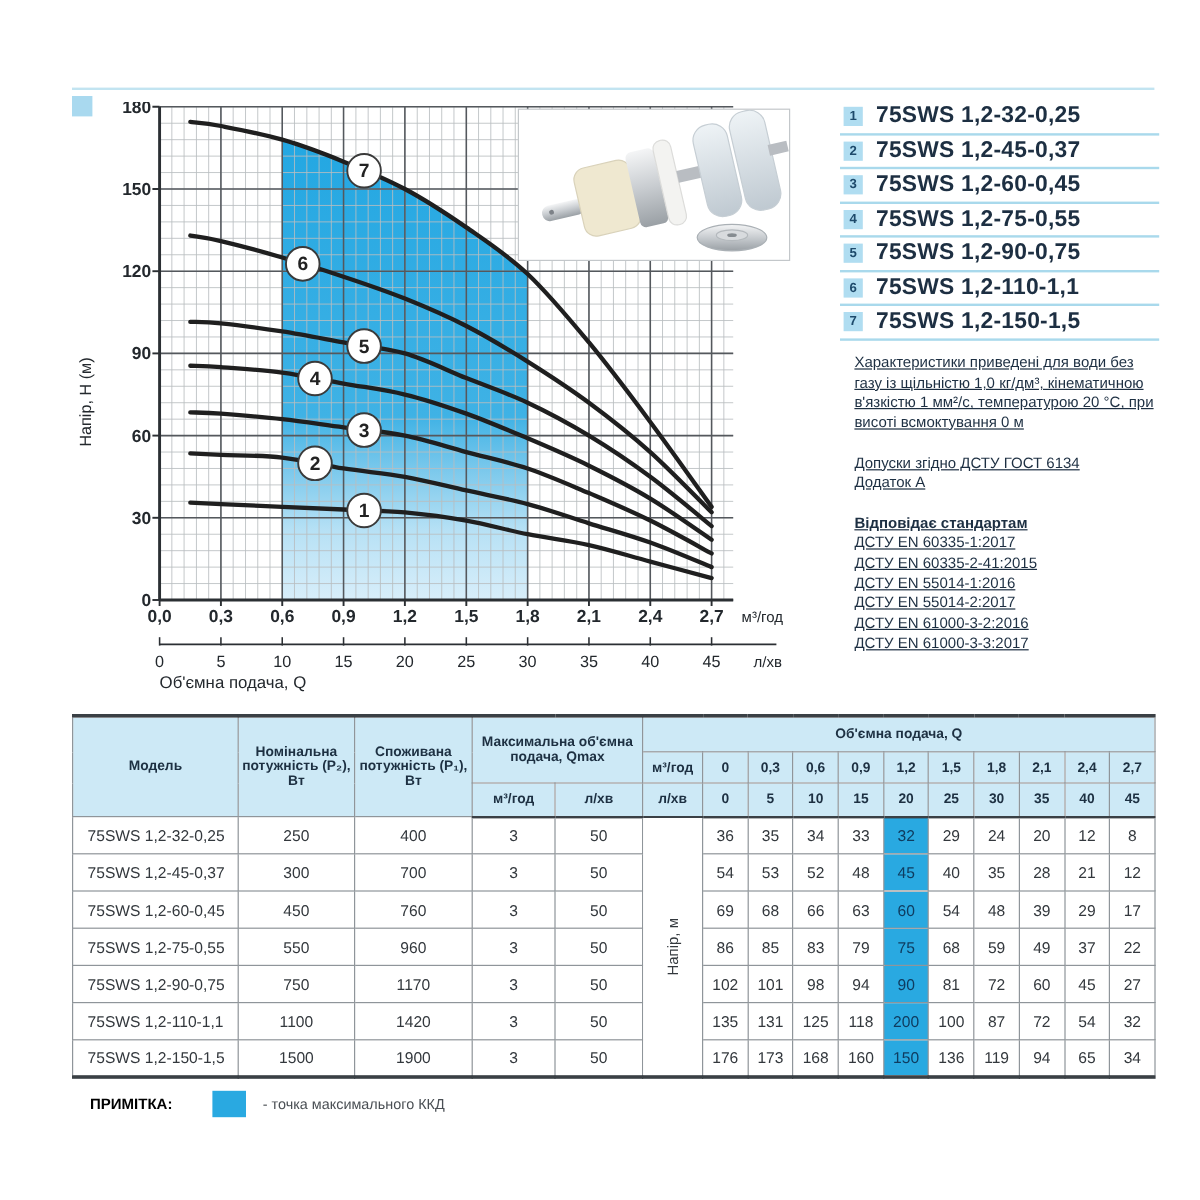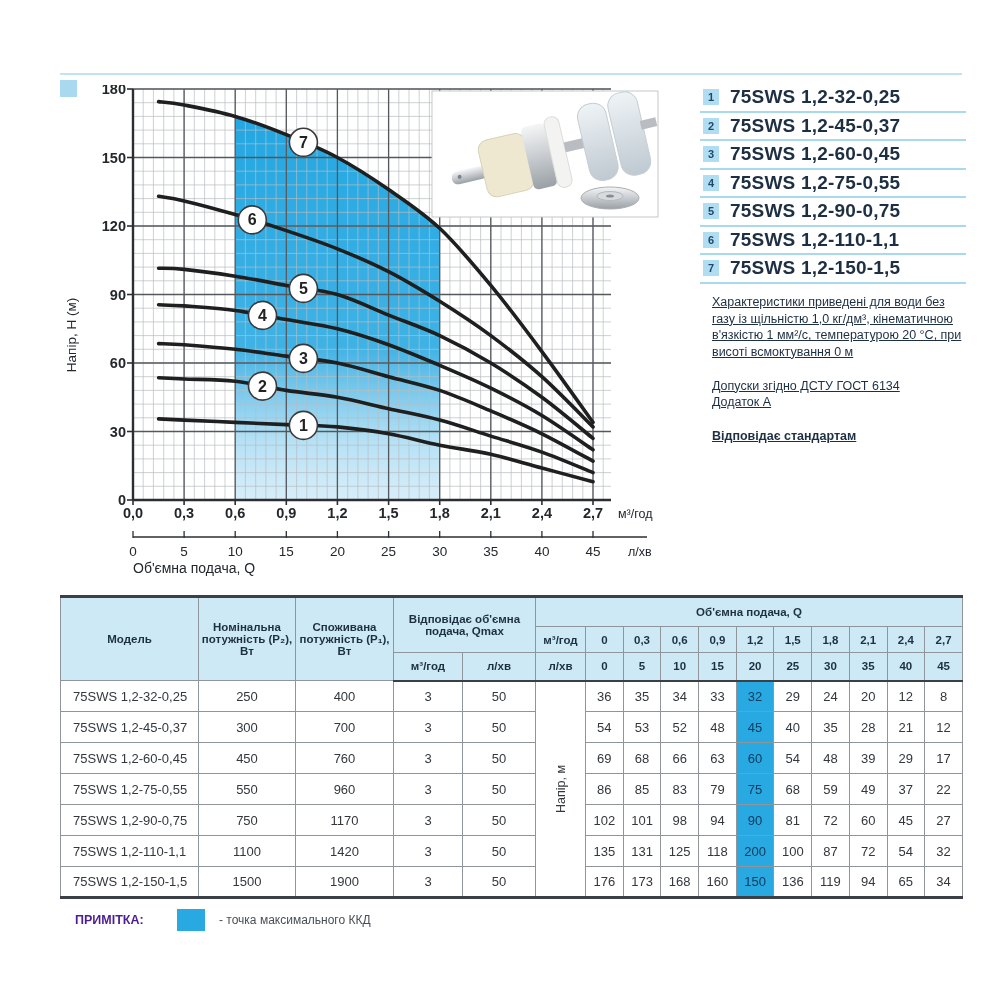--- a/index.html
+++ b/index.html
@@ -36,21 +36,21 @@
   #spec-table tbody tr{height:31px;}
   #spec-table tbody td{font-size:13px;color:#33383d;text-align:center;padding:0;background:#fff;}
   #spec-table td.model{text-align:left;padding-left:12px;font-size:13px;}
   #spec-table td.hl{background:#29a9e1;color:#0f3c60;}
   #spec-table td.vcell{position:relative;background:#fff;}
   .vlabel{position:absolute;left:50%;top:50%;transform:translate(-50%,-50%) rotate(-90deg);
           font-size:12.5px;color:#33383d;white-space:nowrap;}
 
   
   #note{position:absolute;left:75px;top:908px;height:24px;display:flex;align-items:center;}
-  #note .note-label{font-size:12.5px;font-weight:bold;color:#4c1d95;width:80px;}
+  #note .note-label{font-size:12.5px;font-weight:bold;color:#000000;width:80px;}
   #note .note-square{width:28px;height:22px;background:#29a9e1;margin-left:22px;}
   #note .note-text{font-size:12px;color:#4a4f54;margin-left:14px;}
 </style>
 </head>
 <body>
 
 <div id="page">
 
   <div class="topline"></div>
   <div class="topsquare"></div>
@@ -223,20 +223,28 @@
     </div>
 
   <div id="info">
     <div class="para">Характеристики приведені для води без газу із щільністю 1,0 кг/дм³, кінематичною в'язкістю 1 мм²/с, температурою 20 °С, при висоті всмоктування 0 м</div>
     <div class="para">
       <div>Допуски згідно ДСТУ ГОСТ 6134</div>
       <div>Додаток А</div>
     </div>
     <div>
       <div class="bold">Відповідає стандартам</div>
+      <div id="standards-list">
+          <div>ДСТУ EN 60335-1:2017</div>
+          <div>ДСТУ EN 60335-2-41:2015</div>
+          <div>ДСТУ EN 55014-1:2016</div>
+          <div>ДСТУ EN 55014-2:2017</div>
+          <div>ДСТУ EN 61000-3-2:2016</div>
+          <div>ДСТУ EN 61000-3-3:2017</div>
+        </div>
     </div>
   </div>
 
   <table id="spec-table">
       <colgroup>
         <col style="width:138px">
         <col style="width:97px">
         <col style="width:98px">
         <col style="width:69px">
         <col style="width:73px">
@@ -250,21 +258,21 @@
         <col style="width:37.7px">
         <col style="width:37.7px">
         <col style="width:37.7px">
         <col style="width:37.7px">
       </colgroup>
       <thead>
         <tr style="height:30px">
     <th rowspan="3">Модель</th>
     <th rowspan="3">Номінальна потужність (P₂), Вт</th>
     <th rowspan="3">Споживана потужність (P₁), Вт</th>
-    <th colspan="2" rowspan="2">Відповідає об'ємна подача, Qmax</th>
+    <th colspan="2" rowspan="2">Максимальна об'ємна подача, Qmax</th>
     <th colspan="11">Об'ємна подача, Q</th>
         </tr>
         <tr style="height:26px">
     <th>м³/год</th>
           <th>0</th>
           <th>0,3</th>
           <th>0,6</th>
           <th>0,9</th>
           <th>1,2</th>
           <th>1,5</th>

